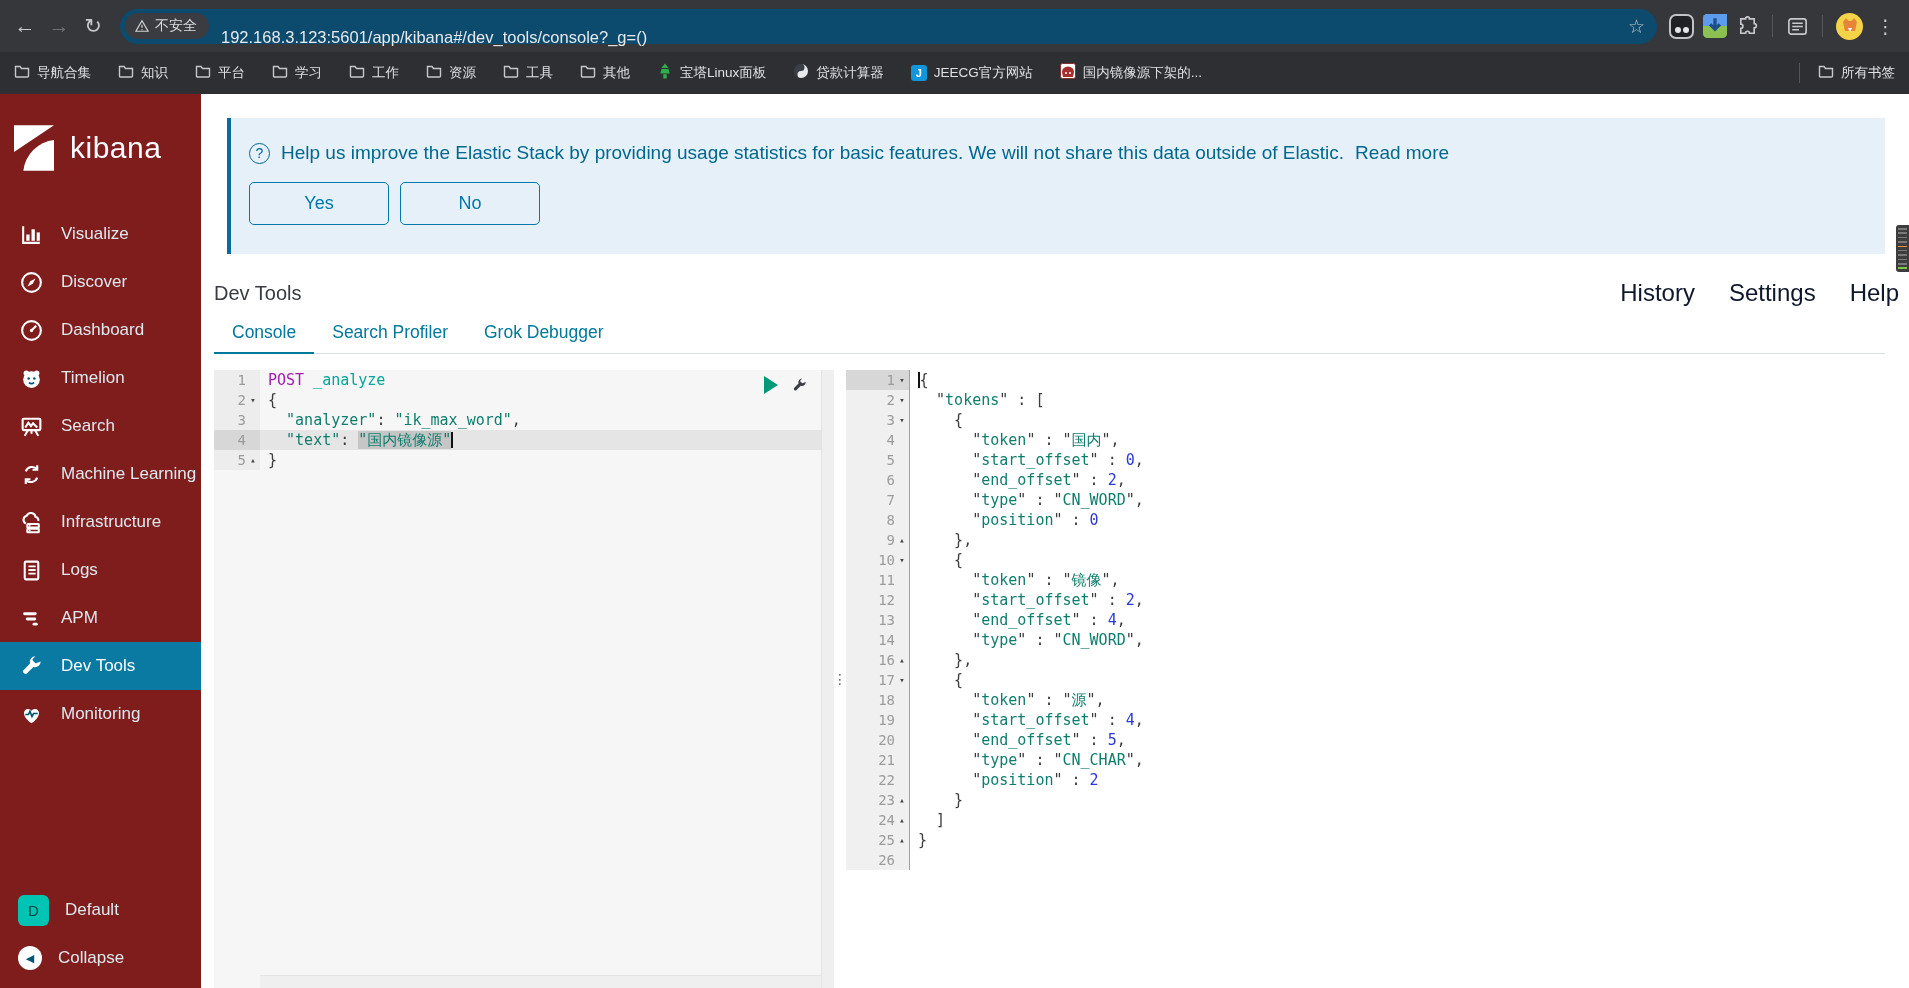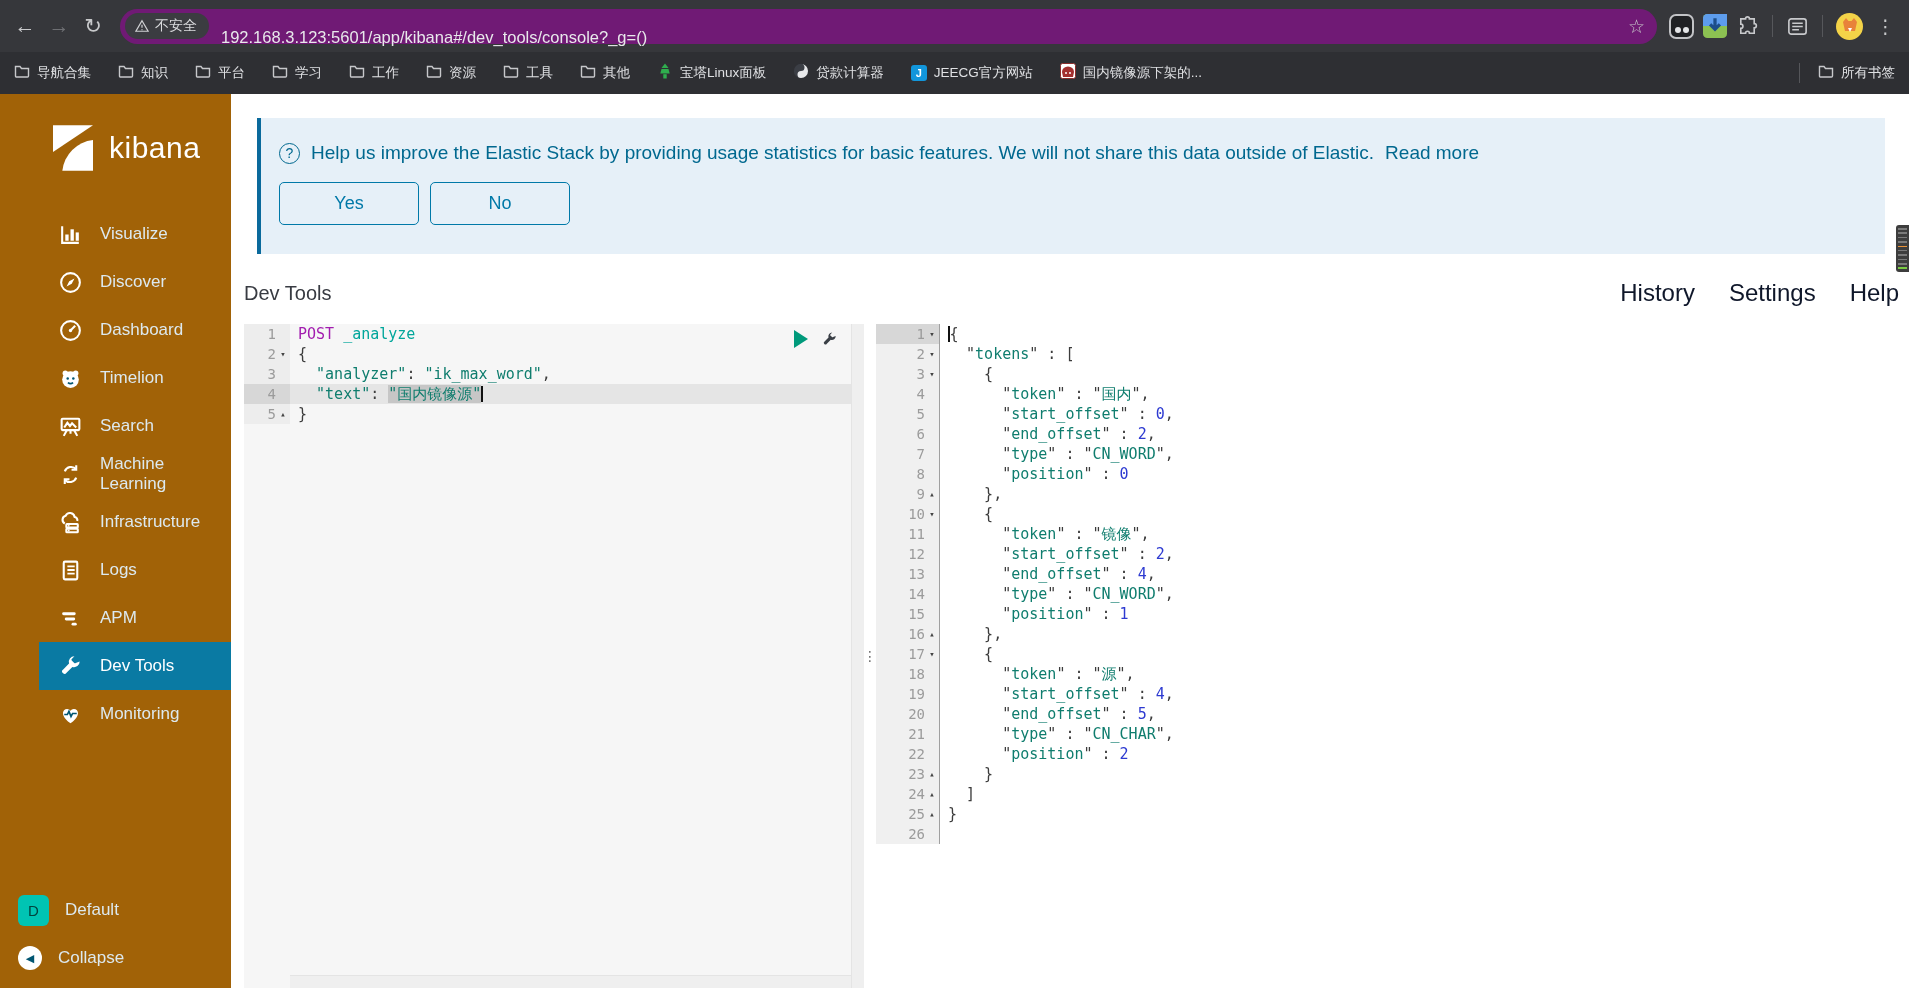--- a/index.html
+++ b/index.html
@@ -5,21 +5,21 @@
   * { margin:0; padding:0; box-sizing:border-box; }
   html,body { width:1909px; height:988px; overflow:hidden; background:#fff;
     font-family:"Liberation Sans", "DejaVu Sans", sans-serif; }
 
   
   .browser { width:100%; }
   .toolbar { height:52px; background:#36373b; display:flex; align-items:center; padding:0 10px 0 8px; }
   .nav-btn { width:34px; height:34px; display:flex; align-items:center; justify-content:center;
     color:#c8c9cb; font-size:21px; border-radius:50%; flex:none; }
   .nav-btn.disabled { color:#6e6f73; }
-  .omnibox { flex:1; height:35px; background:#701a75; border-radius:18px; margin:0 12px 0 10px;
+  .omnibox { flex:1; height:35px; background:#0c4a6e; border-radius:18px; margin:0 12px 0 10px;
     display:flex; align-items:center; padding:0 12px 0 5px; min-width:0; }
   .sec-badge { height:26px; background:#3b3c41; border-radius:13px; display:flex; align-items:center;
     gap:6px; padding:0 12px 0 10px; color:#dadbde; font-size:14px; flex:none; }
   .url-text { color:#e8e9eb; font-size:16.5px; margin-left:12px; white-space:nowrap; overflow:hidden; flex:1;margin-top:23px; }
   .star { color:#c8c9cb; font-size:19px; flex:none; margin-left:8px; }
   .ext-cluster { display:flex; align-items:center; gap:9px; flex:none; }
   .ext-oo { width:25px; height:25px; border:2px solid #c2c3c6; border-radius:7px; background:#202124;
     display:flex; align-items:flex-end; justify-content:center; gap:2px; padding-bottom:4px; }
   .ext-oo i { width:6px; height:6px; background:#e4e5e7; border-radius:50%; }
   .tb-divider { width:1px; height:22px; background:#56575b; margin:0 4px; }
@@ -29,21 +29,21 @@
   .bm-list { display:flex; align-items:center; gap:27px; flex:1; min-width:0; overflow:hidden; }
   .bm-item { display:flex; align-items:center; gap:7px; white-space:nowrap; }
   .bm-label { color:#dfe0e3; font-size:13.5px; }
   .bm-right { display:flex; align-items:center; gap:10px; flex:none; margin-left:14px;justify-content:space-between; }
   .bm-vdiv { width:1px; height:20px; background:#55565a; margin-right:8px; }
   .jeecg-ic { width:16px; height:16px; border-radius:3px; background:#1296db; color:#fff; font-size:11px;
     font-weight:bold; display:flex; align-items:center; justify-content:center; }
 
   
   .app { display:flex; height:894px; }
-  .sidebar { width:231px; background:#a16207; color:#dde9ef; flex:none; position:relative;padding-left:39px; }
+  .sidebar { width:201px; background:#7f1d1d; color:#dde9ef; flex:none; position:relative; }
   .logo-row { display:flex; align-items:center; gap:14px; padding:22px 0 0 12px; height:86px; }
   .logo-text { color:#fff; font-size:30px; letter-spacing:.5px; }
   .side-nav { margin-top:30px; }
   .nav-item { height:48px; display:flex; align-items:center; padding-left:18px; gap:17px; cursor:pointer; }
   .nav-item.active { background:#0a7aa3; color:#fff; }
   .nav-icon { width:26px; height:26px; display:flex; align-items:center; justify-content:center; flex:none; }
   .nav-label { font-size:17px; }
   .side-footer { position:absolute; bottom:6px; left:0; right:0; }
   .space-badge { width:31px; height:31px; border-radius:6px; background:#00c4b3; color:#00443f;
     display:flex; align-items:center; justify-content:center; font-size:15px; flex:none; }
@@ -400,20 +400,25 @@
 
     <div class="title-row">
       <span class="page-title">Dev Tools</span>
       <div class="hdr-actions">
         <span>History</span>
         <span>Settings</span>
         <span>Help</span>
       </div>
     </div>
 
+    <div class="tabs-row">
+      <span class="tab active">Console</span>
+      <span class="tab">Search Profiler</span>
+      <span class="tab">Grok Debugger</span>
+    </div>
 
     <div class="editors">
       <div class="pane pane-left" id="req-editor">
         <div class="editor-actions">
           <span class="play-btn"></span>
           <svg width="17" height="17" viewBox="0 0 24 24">
               <path fill="#3a3f46" d="M20.8 7.2 a5.4 5.4 0 0 1-7 5.2 L8.2 18 a2.3 2.3 0 1 1-3.2-3.2 l5.6-5.6 a5.4 5.4 0 0 1 5.2-7 l-2.6 2.6 a1 1 0 0 0 0 1.4 l2.4 2.4 a1 1 0 0 0 1.4 0 Z"></path>
             </svg>
         </div>
       <div class="code-row">
@@ -544,27 +549,20 @@
               <span class="fold"></span>
             </div>
             <div class="code-line"><span class="tk-p">      </span><span class="tk-q">"</span><span class="tk-k">end_offset</span><span class="tk-q">"</span><span class="tk-p"> : </span><span class="tk-n">4</span><span class="tk-p">,</span></div>
           </div>
           <div class="code-row">
             <div class="ln">
               <span class="num">14</span>
               <span class="fold"></span>
             </div>
             <div class="code-line"><span class="tk-p">      </span><span class="tk-q">"</span><span class="tk-k">type</span><span class="tk-q">"</span><span class="tk-p"> : </span><span class="tk-q">"</span><span class="tk-s">CN_WORD</span><span class="tk-q">"</span><span class="tk-p">,</span></div>
-          </div>
-          <div class="code-row">
-            <div class="ln">
-              <span class="num">15</span>
-              <span class="fold"></span>
-            </div>
-            <div class="code-line"><span class="tk-p">      </span><span class="tk-q">"</span><span class="tk-k">position</span><span class="tk-q">"</span><span class="tk-p"> : </span><span class="tk-n">1</span></div>
           </div>
           <div class="code-row">
             <div class="ln">
               <span class="num">16</span>
               <span class="fold">▴</span>
             </div>
             <div class="code-line"><span class="tk-p">    },</span></div>
           </div>
           <div class="code-row">
             <div class="ln">

